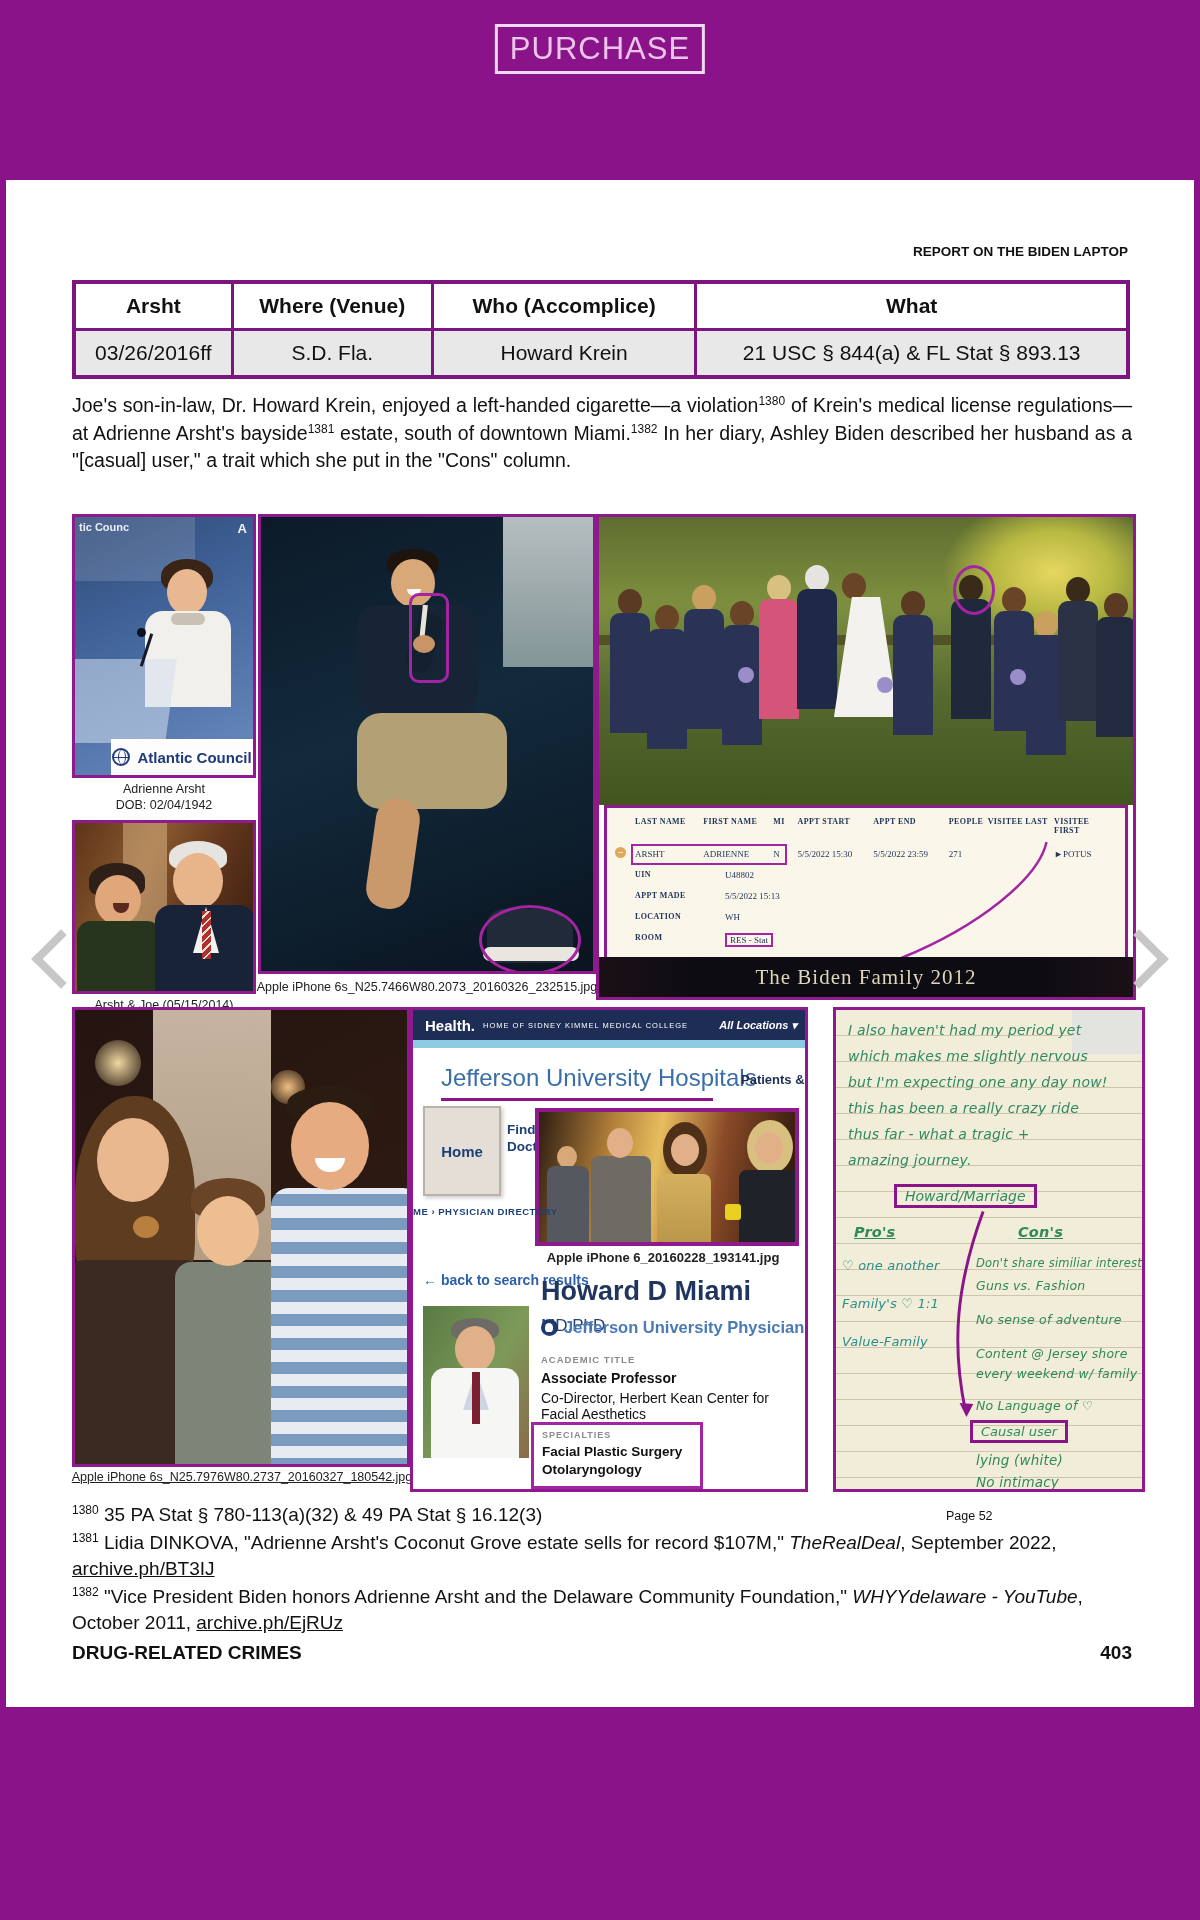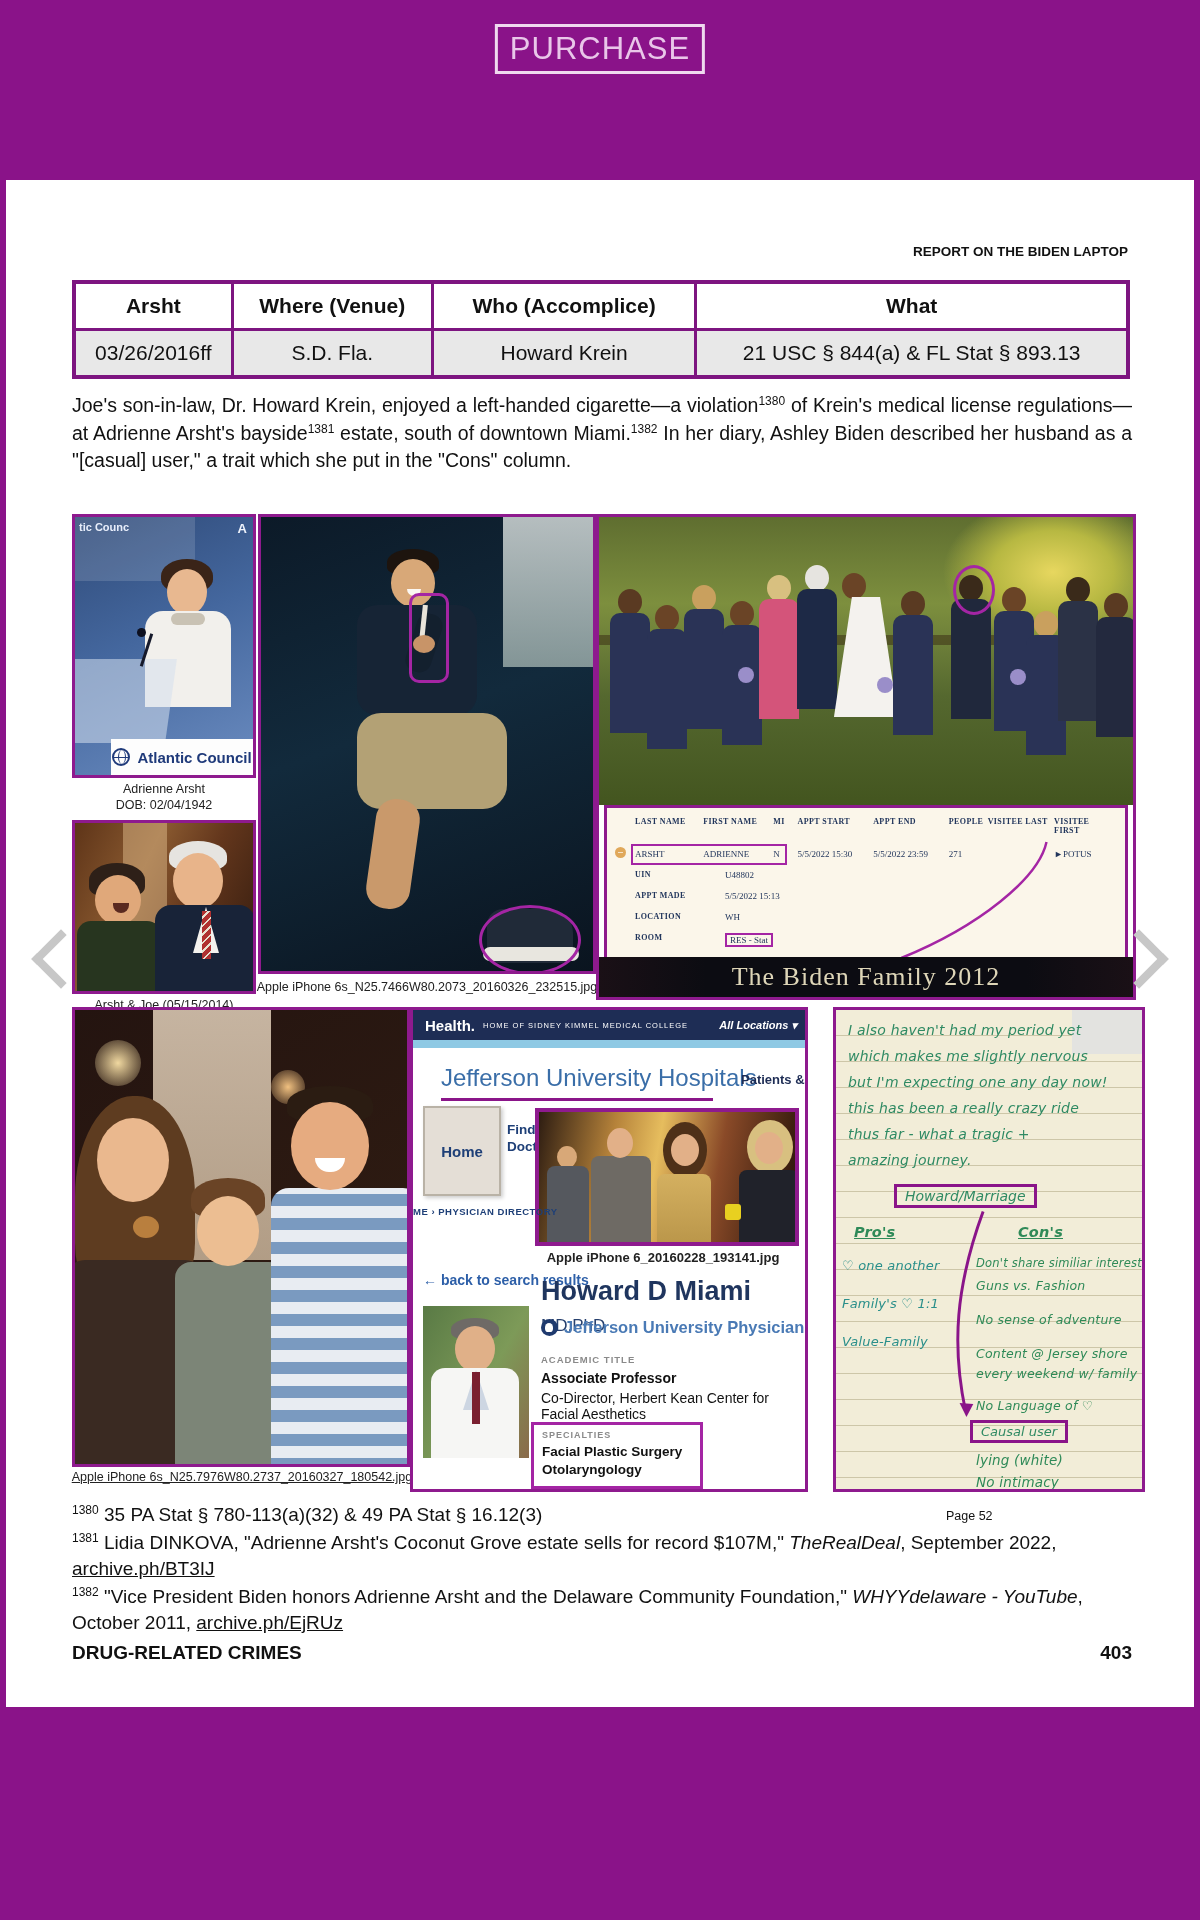--- a/index.html
+++ b/index.html
@@ -98,21 +98,21 @@
   .c1{width:74px;}.c2{width:76px;}.c3{width:26px;}.c4{width:82px;}.c5{width:82px;}.c6{width:42px;}.c7{width:72px;}.c8{width:66px;}
   .log-minus{position:absolute;left:8px;top:12px;width:11px;height:11px;border-radius:50%;background:#e0a85a;color:#fff;
     font-size:9px;line-height:11px;text-align:center;font-family:"Liberation Sans",sans-serif;}
   .log-namebox{position:absolute;left:24px;top:9px;width:152px;height:17px;border:2px solid #a425a4;}
   .log-detail{display:flex;font-size:9px;padding:11px 10px 0 28px;}
   .log-detail .lbl{width:90px;font-weight:bold;font-size:8px;letter-spacing:.4px;}
   .room-box{border:2px solid #a425a4;padding:0 3px;}
   .log-arrow{position:absolute;left:0;top:0;width:100%;height:100%;pointer-events:none;}
   .fam-banner{position:absolute;left:0;right:0;bottom:0;height:40px;background:linear-gradient(90deg,#1a1016,#0c0c12 20%,#0c0c12 80%,#1a1016);
     display:flex;align-items:center;justify-content:center;}
-  .fam-banner span{font-family:"Liberation Serif",serif;color:#ded6b8;font-size:26px;letter-spacing:1px;}
+  .fam-banner span{font-family:"Liberation Serif",serif;color:#ded6b8;font-size:21px;letter-spacing:1px;}
 
   
   .sf-bg{position:absolute;inset:0;background:linear-gradient(150deg,#241410 0%,#36201489 60%,#1c100c 100%),#23140f;}
   .sf-door{position:absolute;left:78px;top:0;width:118px;height:250px;background:linear-gradient(#e2d0ba,#c9b49a);opacity:.85;}
   .sf-bokeh1{position:absolute;left:20px;top:30px;width:46px;height:46px;border-radius:50%;background:radial-gradient(#f0d8a0,rgba(240,216,160,0));}
   .sf-bokeh2{position:absolute;left:196px;top:60px;width:34px;height:34px;border-radius:50%;background:radial-gradient(#f0c080,rgba(240,192,128,0));}
   .sf-girl-hair{position:absolute;left:0px;top:86px;width:120px;height:210px;border-radius:48% 48% 30% 30%;background:#5e3c20;}
   .sf-girl-head{position:absolute;left:22px;top:108px;width:72px;height:84px;border-radius:50%;background:#eab88e;}
   .sf-girl-body{position:absolute;left:-10px;top:250px;width:140px;height:210px;background:#3a2a22;border-radius:20px 20px 0 0;}
   .sf-pretzel{position:absolute;left:58px;top:206px;width:26px;height:22px;border-radius:50%;background:#b97f3e;}

